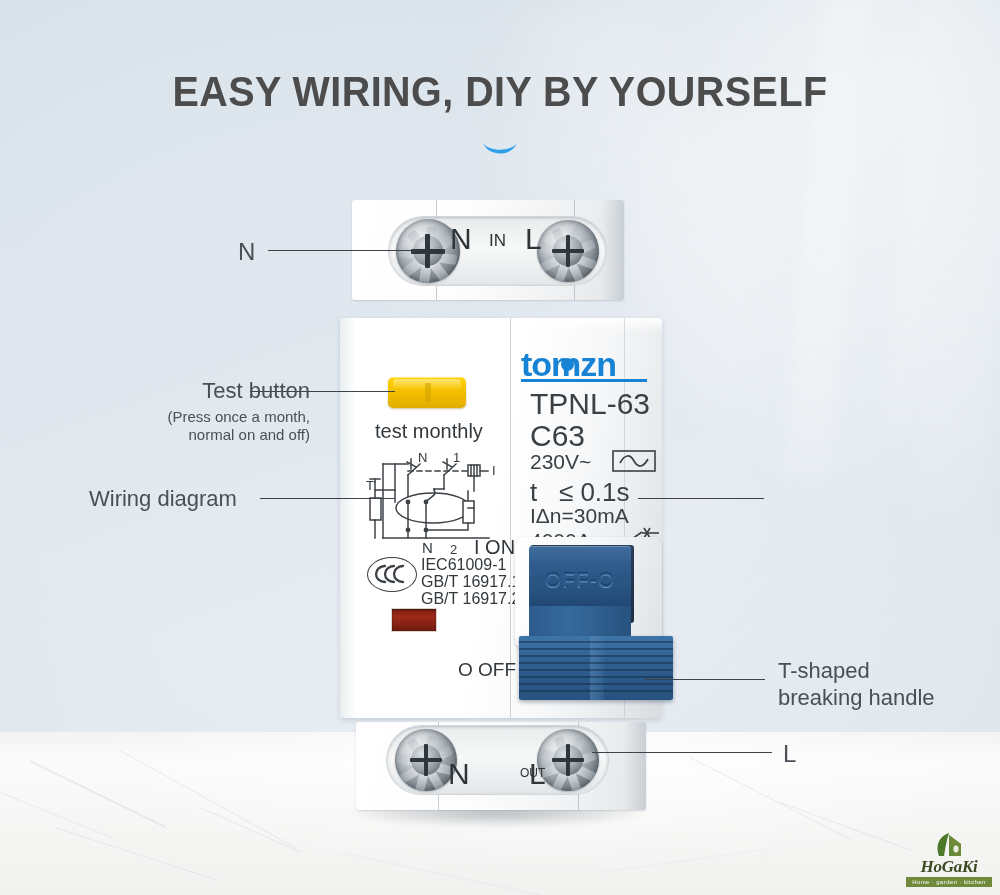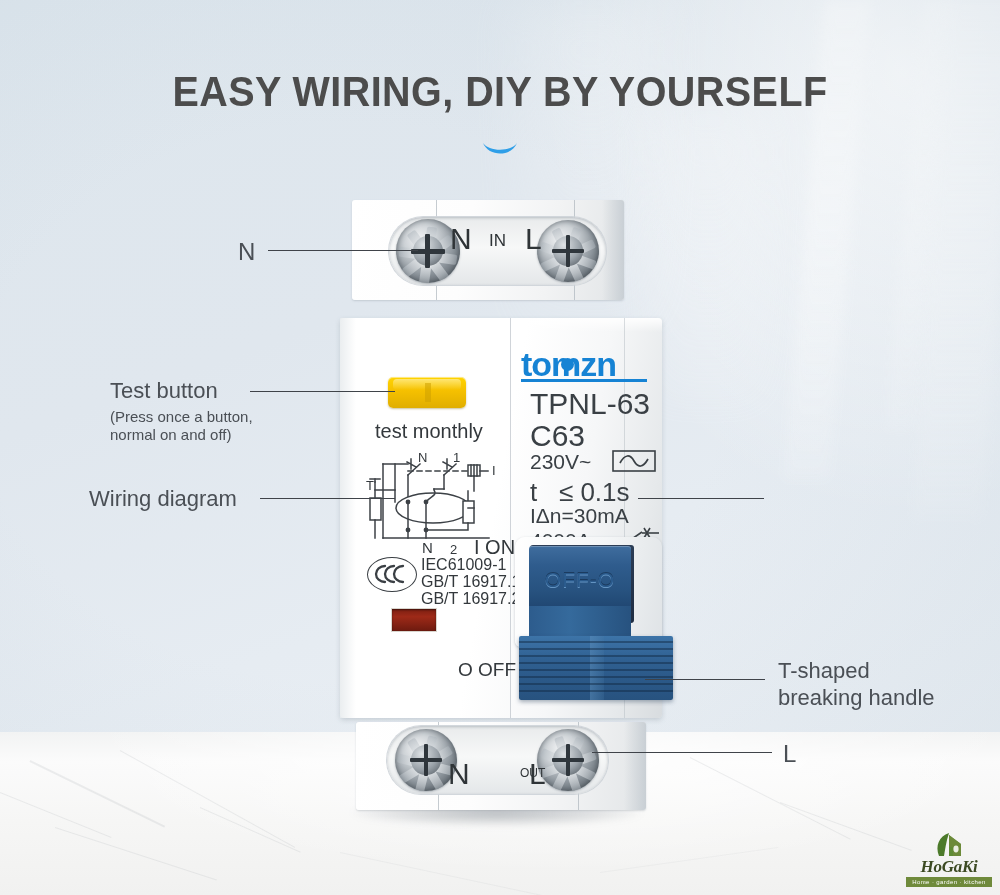--- a/index.html
+++ b/index.html
@@ -568,23 +568,23 @@
 
   <div class="leader" style="left:268px; top:250px; width:150px;"></div>
   <div class="leader" style="left:250px; top:391px; width:145px;"></div>
   <div class="leader" style="left:260px; top:498px; width:135px;"></div>
   <div class="leader" style="left:638px; top:498px; width:126px;"></div>
   <div class="leader" style="left:645px; top:679px; width:120px;"></div>
   <div class="leader" style="left:592px; top:752px; width:180px;"></div>
 
   <div class="callout big" style="left:238px; top:237px; font-size:24px;">N</div>
 
-  <div style="position:absolute; left:110px; top:378px; width:200px; text-align:left;">
+  <div style="position:absolute; left:110px; top:378px; width:200px; text-align:right;">
     <div class="callout" style="position:static; font-size:22px;">Test button</div>
-    <div class="callout" style="position:static; font-size:15px; margin-top:3px;">(Press once a button,</div>
+    <div class="callout" style="position:static; font-size:15px; margin-top:3px;">(Press once a month,</div>
     <div class="callout" style="position:static; font-size:15px;">normal on and off)</div>
   </div>
 
   <div class="callout" style="left:89px; top:486px; font-size:22px;">Wiring diagram</div>
 
 
   <div style="position:absolute; left:778px; top:658px;">
     <div class="callout" style="position:static; font-size:22px;">T-shaped</div>
     <div class="callout" style="position:static; font-size:22px;">breaking handle</div>
   </div>

